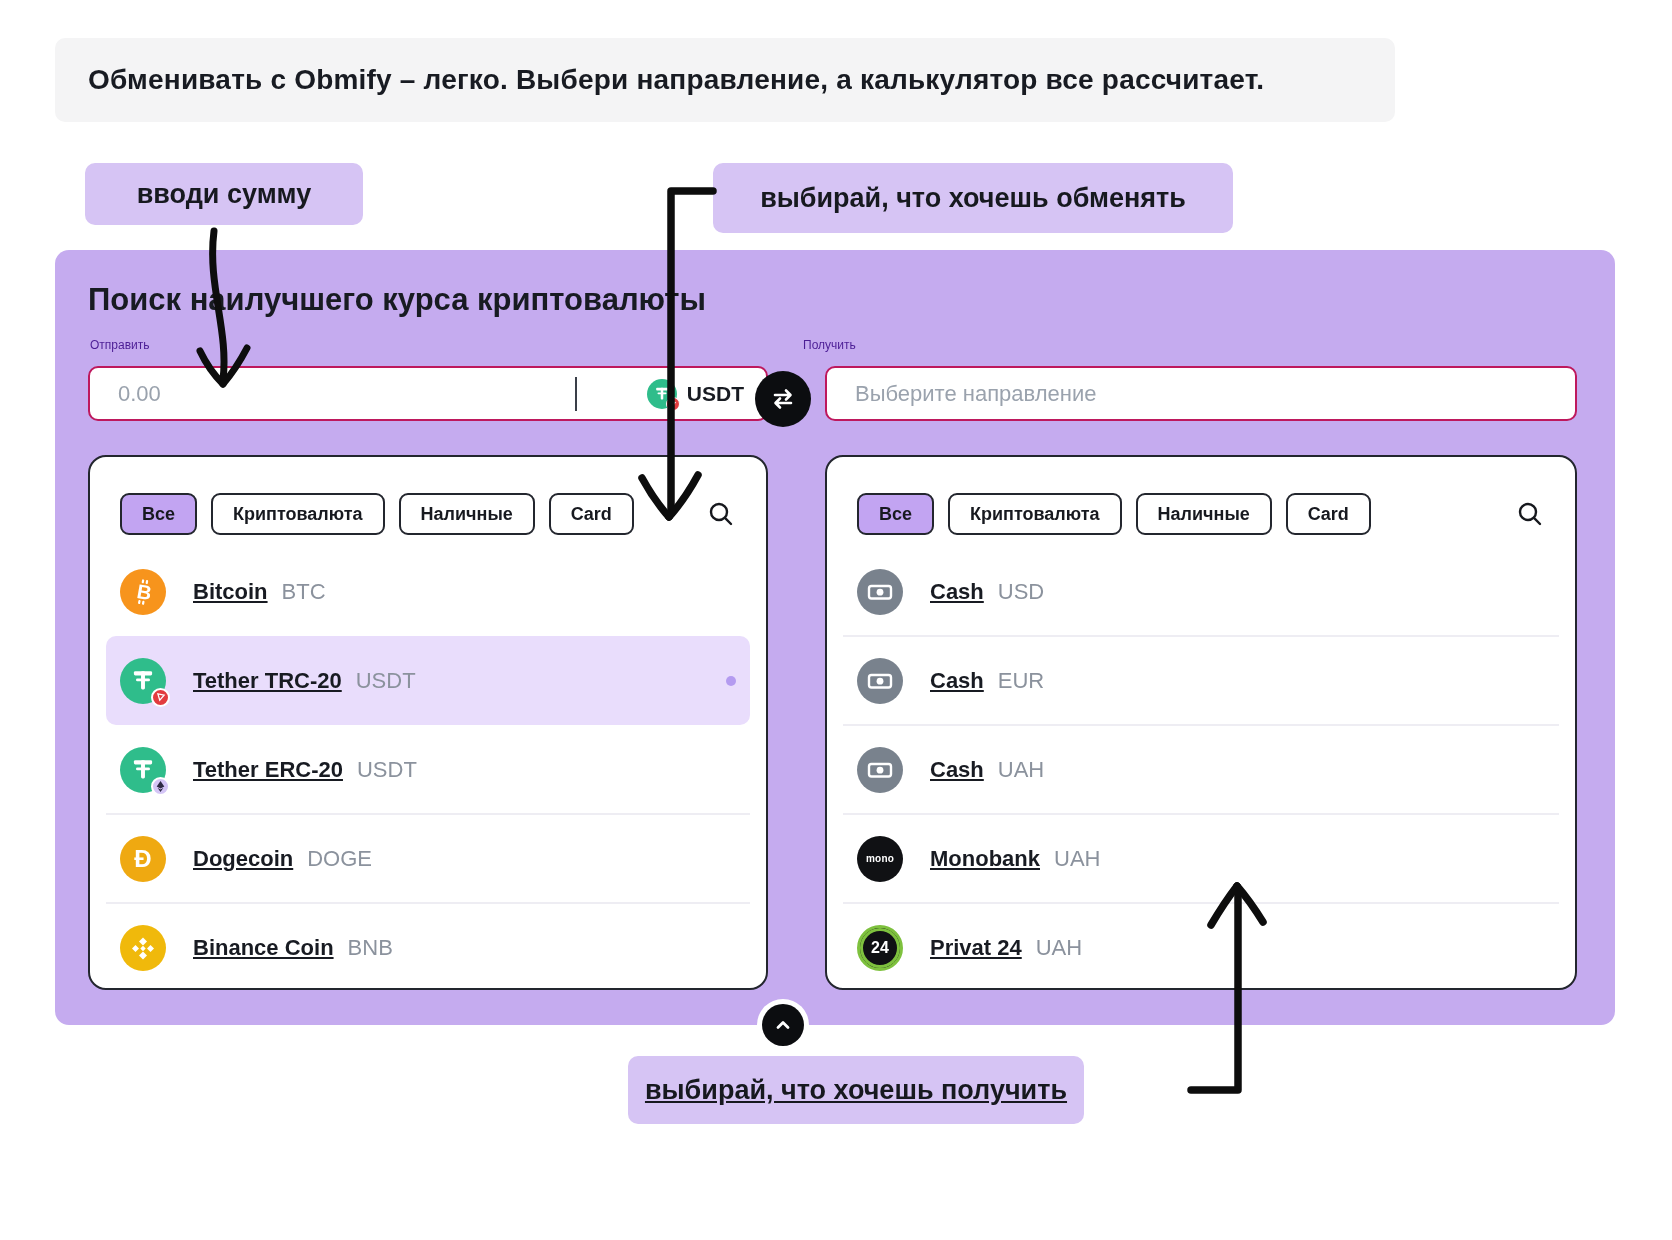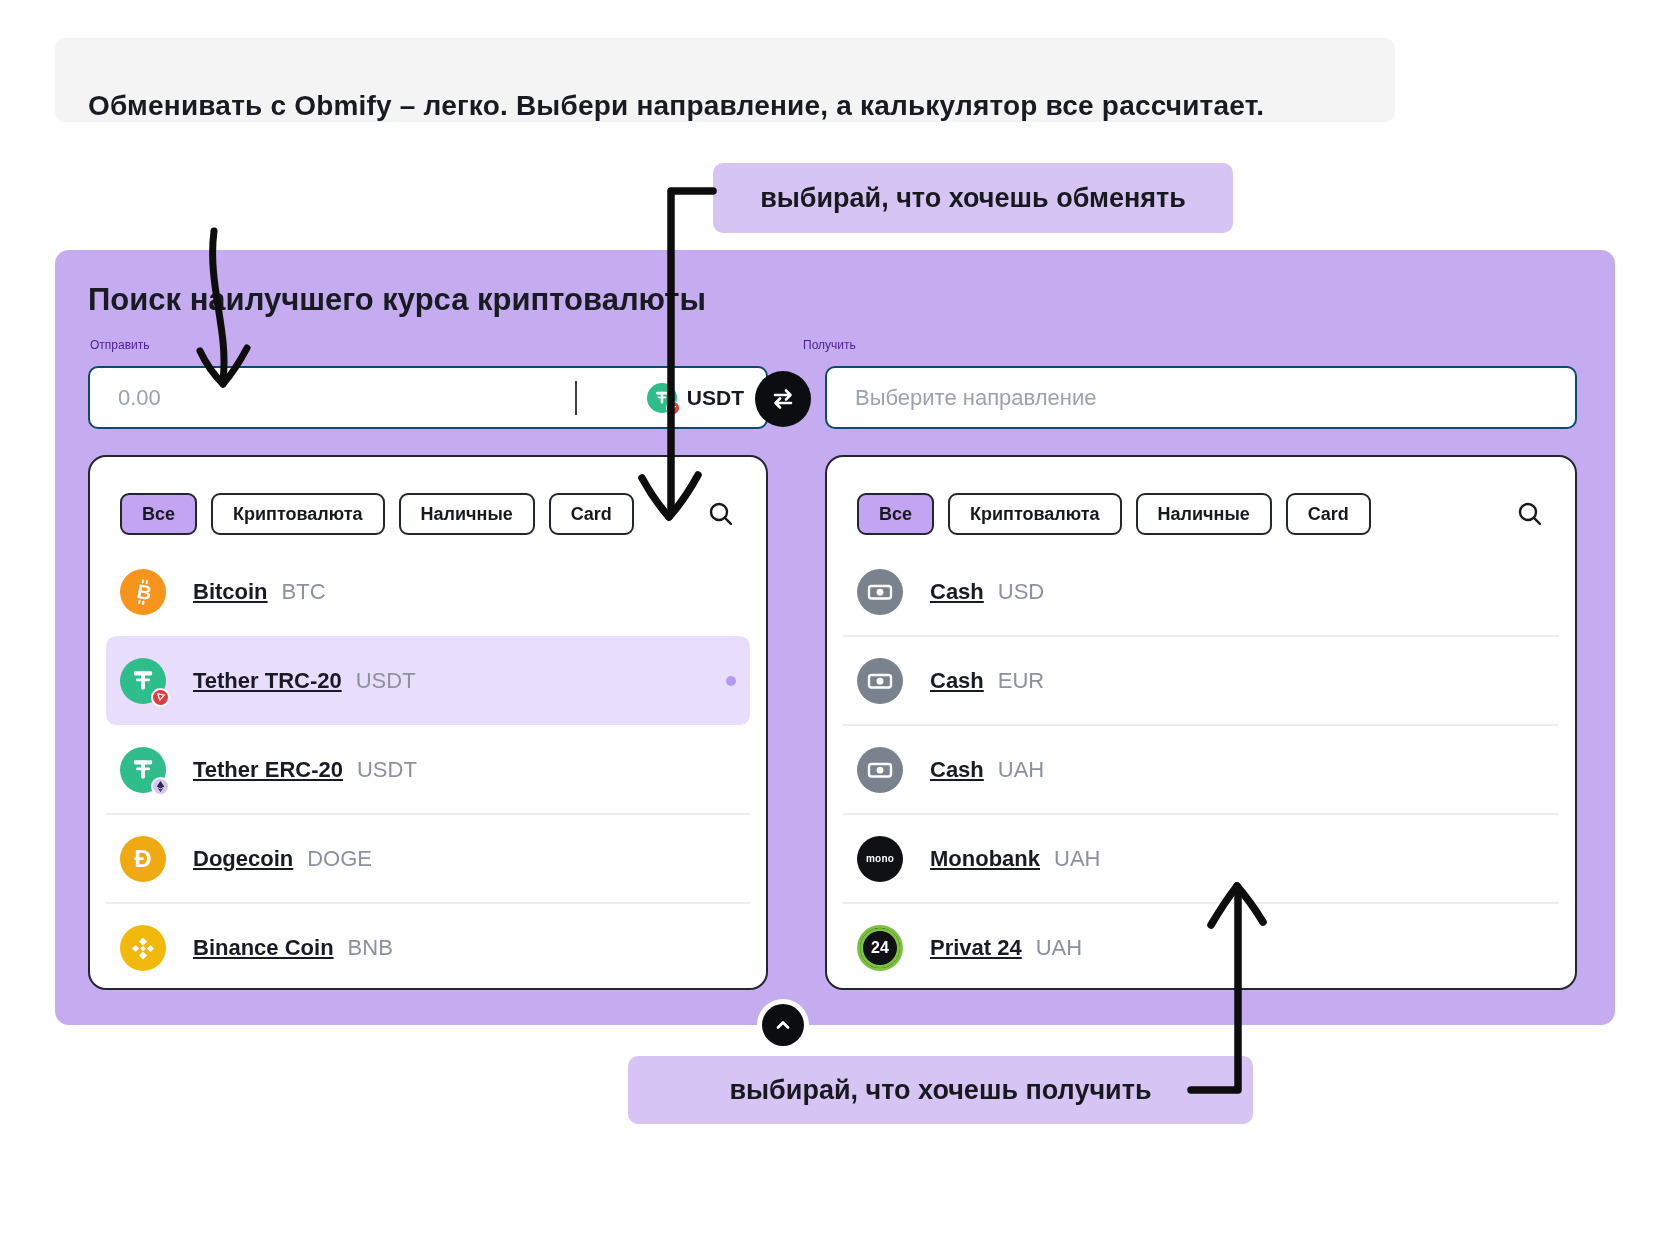--- a/index.html
+++ b/index.html
@@ -2,42 +2,42 @@
 <html><head>
 <meta charset="utf-8">
 <style>
   * { margin:0; padding:0; box-sizing:border-box; }
   html,body { width:1672px; height:1240px; background:#ffffff;
               font-family:"Liberation Sans","DejaVu Sans",sans-serif; color:#181b22; }
   .stage { position:relative; width:1672px; height:1240px; overflow:hidden; }
 
   
   .banner { position:absolute; left:55px; top:38px; width:1340px; height:84px;
-            background:#f4f4f5; border-radius:10px; display:flex; align-items:flex-end; }
+            background:#f4f4f5; border-radius:10px; display:flex; align-items:center; }
   .banner span { font-size:28px; font-weight:bold; padding-left:33px; letter-spacing:.2px; }
 
   
   .callout { position:absolute; background:#d6c4f4; border-radius:10px;
              display:flex; align-items:center; justify-content:center;
              font-size:27px; font-weight:bold; color:#17191f; }
   .co-amount  { left:85px;  top:163px; width:278px; height:62px; }
   .co-send    { left:713px; top:163px; width:520px; height:70px; }
-  .co-receive { left:628px; top:1056px; width:625px; height:68px; }
+  .co-receive { left:628px; top:1056px; width:456px; height:68px;text-decoration:underline; }
 
   
   .panel { position:absolute; left:55px; top:250px; width:1560px; height:775px;
            background:#c5abef; border-radius:14px; }
   .panel-title { position:absolute; left:33px; top:32px; font-size:31px; font-weight:bold; }
 
   .field-label { position:absolute; font-size:12px; font-weight:normal; color:#4c1d95; }
   .lbl-send    { left:35px;  top:88px; }
   .lbl-receive { left:748px; top:88px; }
 
-  .input-box { position:absolute; top:116px; height:63px; background:#ffffff;
-               border:2px solid #0c4a6e; border-radius:10px; display:flex; align-items:center;gap:48px; }
+  .input-box { position:absolute; top:116px; height:55px; background:#ffffff;
+               border:2px solid #be185d; border-radius:10px; display:flex; align-items:center;gap:48px; }
   .in-send    { left:33px;  width:680px; }
   .in-receive { left:770px; width:752px; }
   .input-box input { border:none; outline:none; flex:1; height:100%; background:transparent;
                      font-size:22px; padding:0 0 0 28px; color:#2a2e36;
                      font-family:"Liberation Sans","DejaVu Sans",sans-serif; }
   .input-box input::placeholder { color:#9aa2ad; opacity:1; }
   .token-select { display:flex; align-items:center; gap:10px; padding-right:22px; cursor:pointer; }
   .v-divider { width:2px; height:34px; background:#3a3f48; margin-right:22px; }
   .token-label { font-size:21px; font-weight:bold; }
 
@@ -102,20 +102,23 @@
 </style>
 </head>
 <body>
 
 <div class="stage">
 
   <div class="banner">
     <span>Обменивать с Obmify – легко. Выбери направление, а калькулятор все рассчитает.</span>
   </div>
 
+  <div class="callout co-amount">
+    <span>вводи сумму</span>
+  </div>
   <div class="callout co-send">
     <span>выбирай, что хочешь обменять</span>
   </div>
   <div class="callout co-receive">
     <span>выбирай, что хочешь получить</span>
   </div>
 
   <div class="panel">
     <div class="panel-title">Поиск наилучшего курса криптовалюты</div>
 

